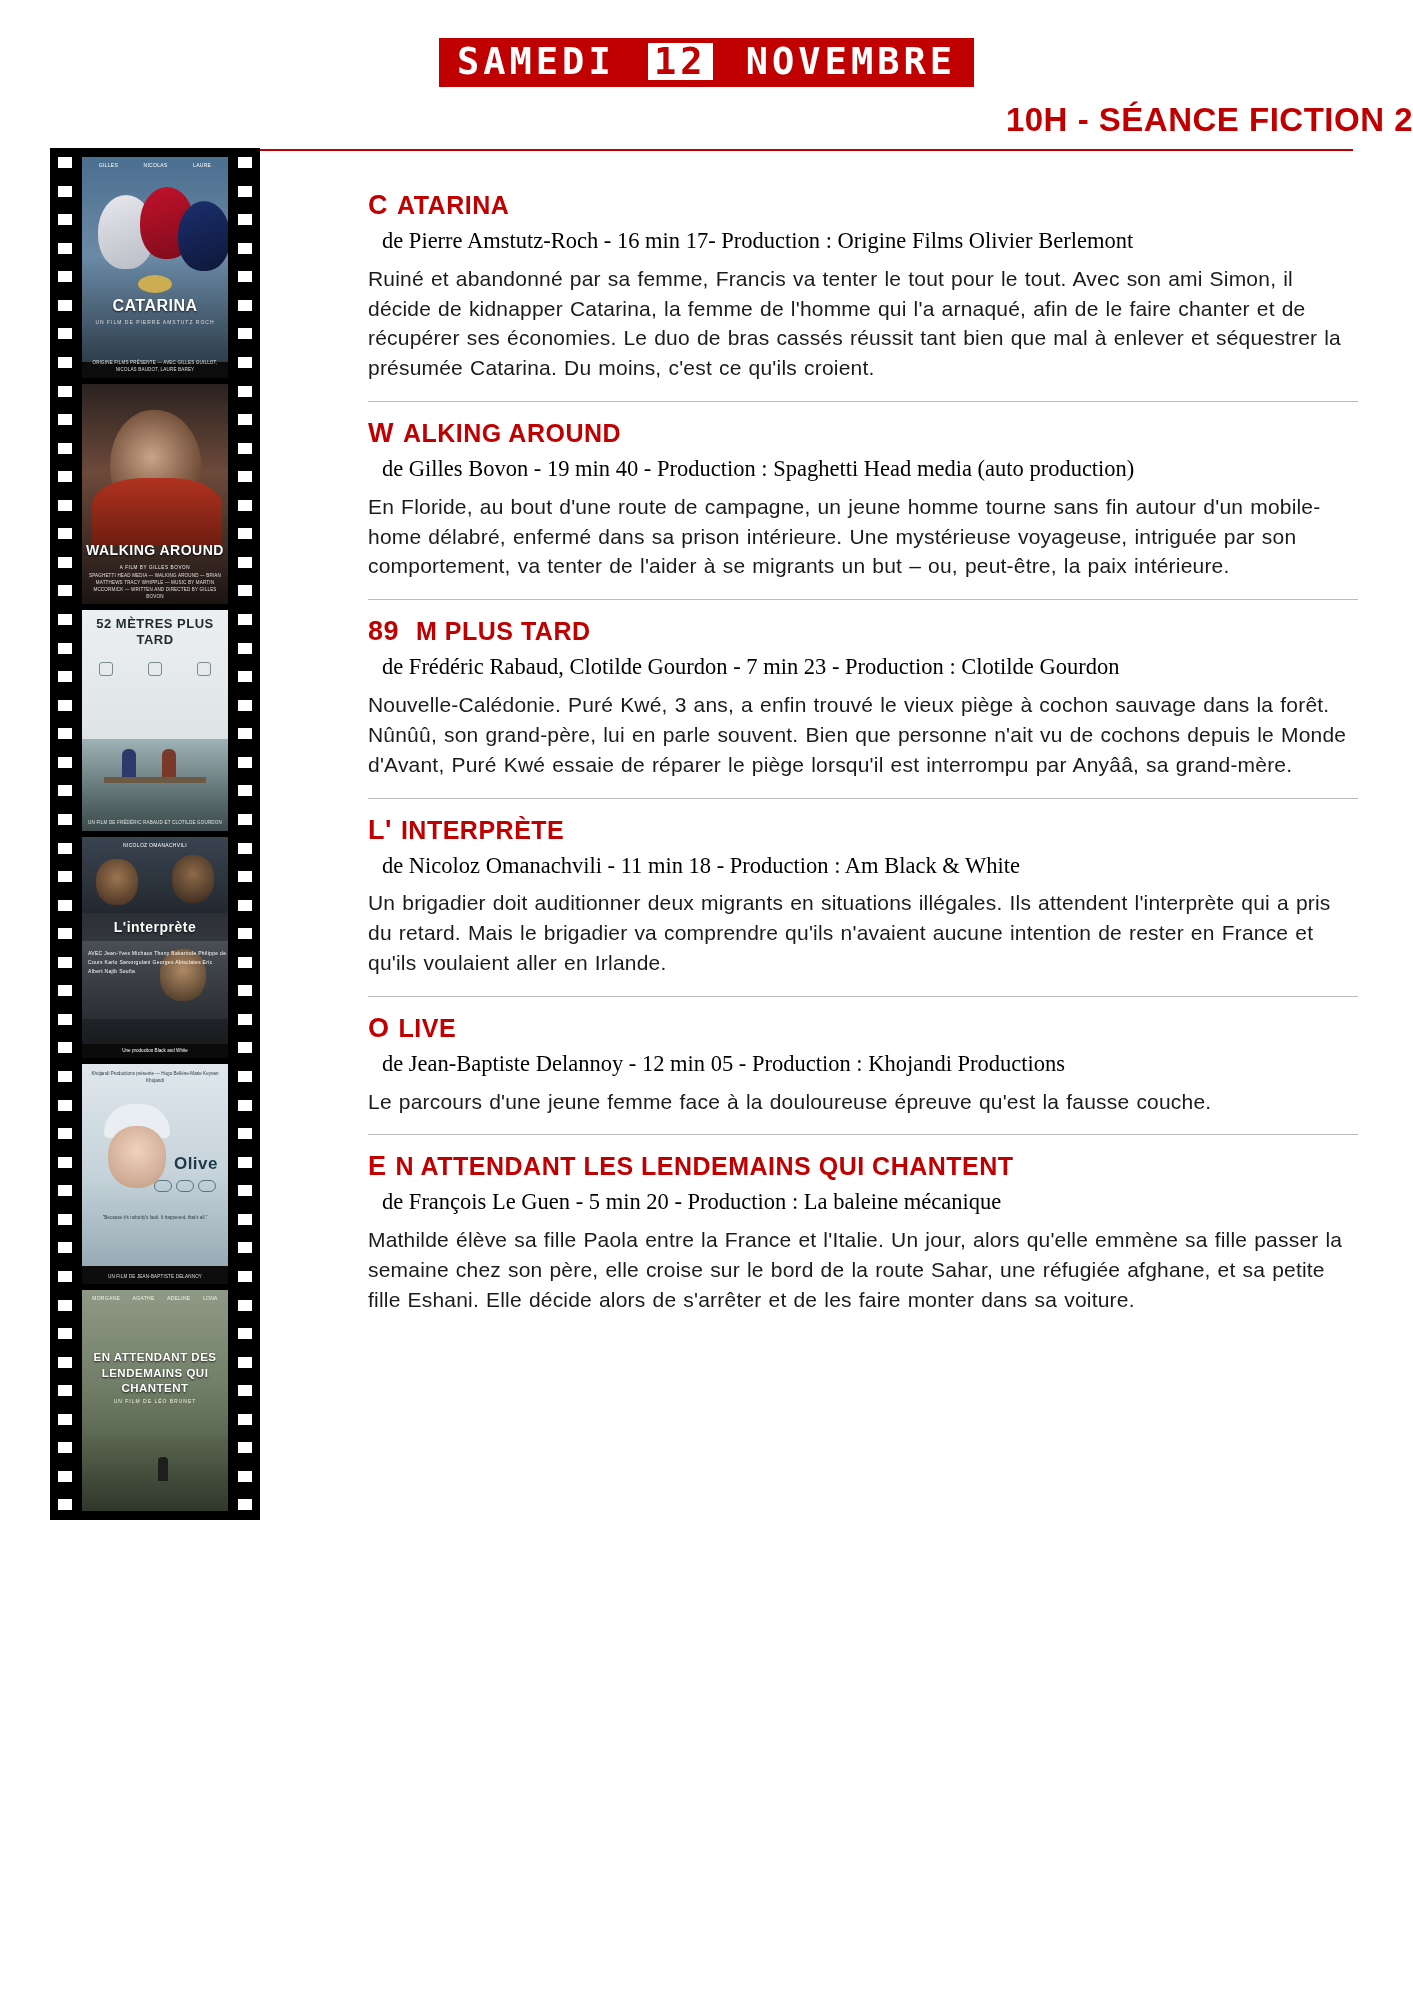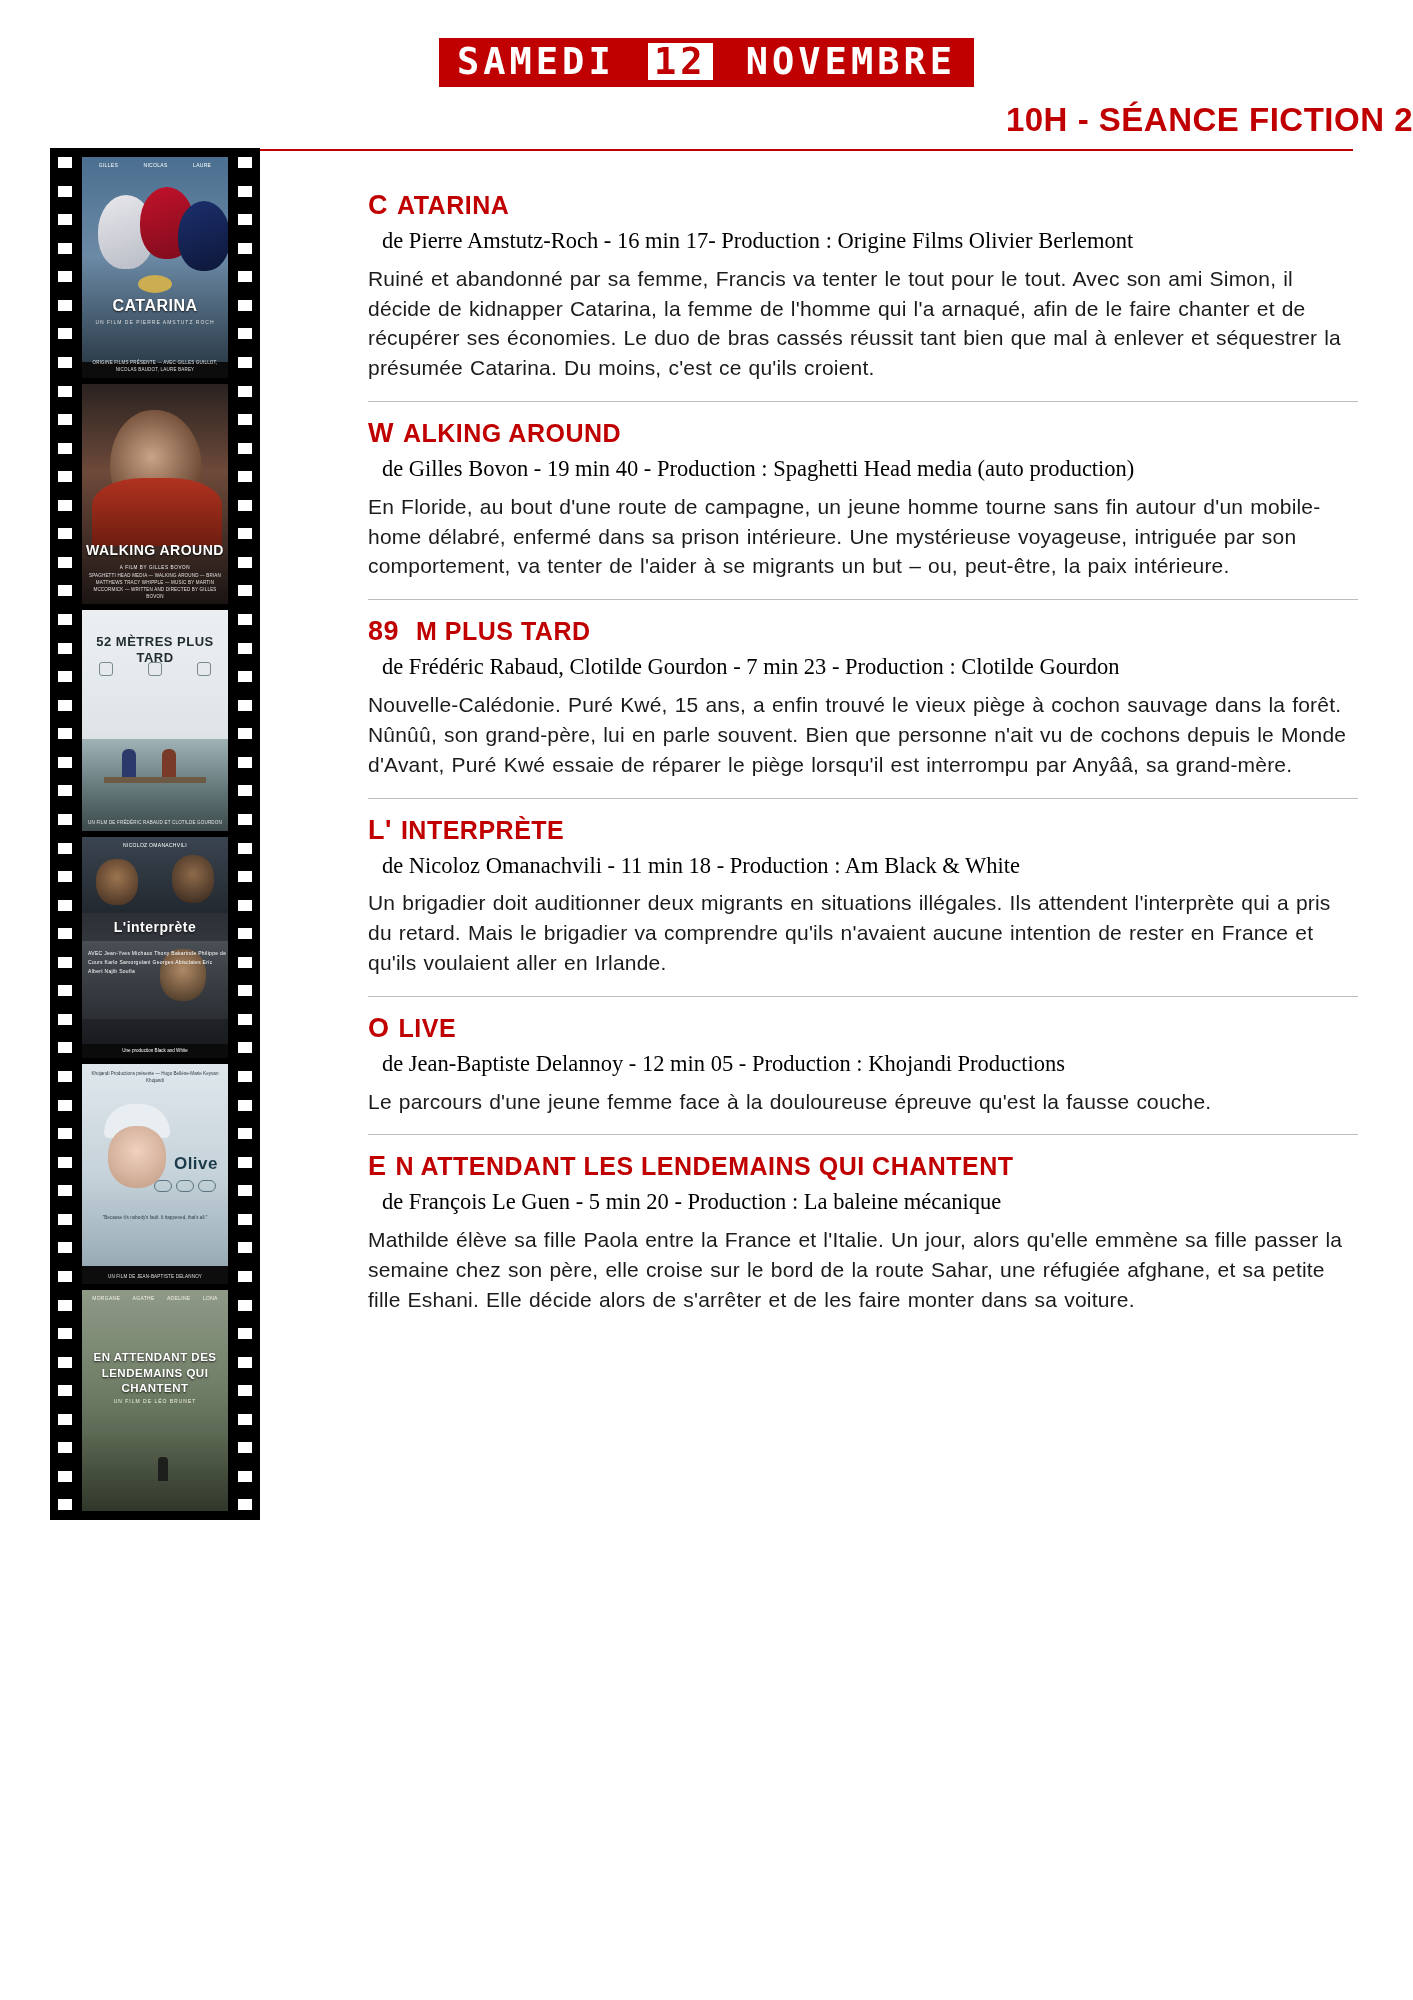--- a/index.html
+++ b/index.html
@@ -143,21 +143,21 @@
   }
   .p2 .shirt {
     position:absolute; left:10px; bottom:58px; width:130px; height:68px;
     background:linear-gradient(180deg,#b0321f,#6e1d11);
     border-radius:40% 40% 0 0;
   }
   .p2 .poster-title { bottom:46px; font-size:14px; line-height:1.15; }
   .p2 .tagline { position:absolute;left:0;right:0;bottom:34px;text-align:center;color:#eee;font-size:4.6px;letter-spacing:.6px;}
 
   .p3 { background:linear-gradient(180deg,#eceff1 0%,#dfe5e7 55%,#b9c3c5 100%); }
-  .p3 .poster-title { top:24px; color:#1e2a2e; font-size:13px; line-height:1.2; text-shadow:none; }
+  .p3 .poster-title { top:6px; color:#1e2a2e; font-size:13px; line-height:1.2; text-shadow:none; }
   .p3 .icons { position:absolute; left:0; right:0; top:52px; display:flex; justify-content:space-around; }
   .p3 .icons i { display:block; width:14px; height:14px; border:1px solid #7a8a8e; border-radius:3px; }
   .p3 .sea { position:absolute; left:0; right:0; bottom:0; height:92px; background:linear-gradient(180deg,#9fb3b6,#5e7173 60%,#3d4a4b); }
   .p3 .bench { position:absolute; left:22px; bottom:48px; width:102px; height:6px; background:#6d5a45; }
   .p3 .man1 { position:absolute; left:40px; bottom:54px; width:14px; height:28px; background:#2b3a6b; border-radius:6px 6px 0 0; }
   .p3 .man2 { position:absolute; left:80px; bottom:54px; width:14px; height:28px; background:#7a3a2a; border-radius:6px 6px 0 0; }
 
   .p4 { background:linear-gradient(180deg,#1b1d22 0%,#34383f 50%,#15171a 100%); }
   .p4 .band-top { position:absolute; left:0; right:0; top:0; height:76px; background:linear-gradient(180deg,#3a4450,#22282f); }
   .p4 .h1 { position:absolute; left:14px; top:22px; width:42px; height:46px; background:radial-gradient(circle at 50% 40%,#9c7450,#3d2a1c); border-radius:45%; }
@@ -454,21 +454,21 @@
     <p class="film-credits">de Gilles Bovon - 19 min 40 - Production : Spaghetti Head media (auto production)</p>
     <p class="film-synopsis">En Floride, au bout d'une route de campagne, un jeune homme tourne sans fin autour d'un mobile-home délabré, enfermé dans sa prison intérieure. Une mystérieuse voyageuse, intriguée par son comportement, va tenter de l'aider à se migrants un but – ou, peut-être, la paix intérieure.</p>
     <div class="divider"></div>
   </div>
 
   <div class="film">
     <h2 class="film-title">
       <span>89 </span><span class="sm">M PLUS TARD</span>
     </h2>
     <p class="film-credits">de Frédéric Rabaud, Clotilde Gourdon - 7 min 23 - Production : Clotilde Gourdon</p>
-    <p class="film-synopsis">Nouvelle-Calédonie. Puré Kwé, 15 ans, a enfin trouvé le vieux piège à cochon sauvage dans la forêt. Nûnûû, son grand-père, lui en parle souvent. Bien que personne n'ait vu de cochons depuis le Monde d'Avant, Puré Kwé essaie de réparer le piège lorsqu'il est interrompu par Anyââ, sa grand-mère.</p>
+    <p class="film-synopsis">Nouvelle-Calédonie. Puré Kwé, 3 ans, a enfin trouvé le vieux piège à cochon sauvage dans la forêt. Nûnûû, son grand-père, lui en parle souvent. Bien que personne n'ait vu de cochons depuis le Monde d'Avant, Puré Kwé essaie de réparer le piège lorsqu'il est interrompu par Anyââ, sa grand-mère.</p>
     <div class="divider"></div>
   </div>
 
   <div class="film">
     <h2 class="film-title">
       <span>L'</span><span class="sm">INTERPRÈTE</span>
     </h2>
     <p class="film-credits">de Nicoloz Omanachvili - 11 min 18 - Production :  Am Black &amp; White</p>
     <p class="film-synopsis">Un brigadier doit auditionner deux migrants en situations illégales. Ils attendent l'interprète qui a pris du retard. Mais le brigadier va comprendre qu'ils n'avaient aucune intention de rester en France et qu'ils voulaient aller en Irlande.</p>
     <div class="divider"></div>

